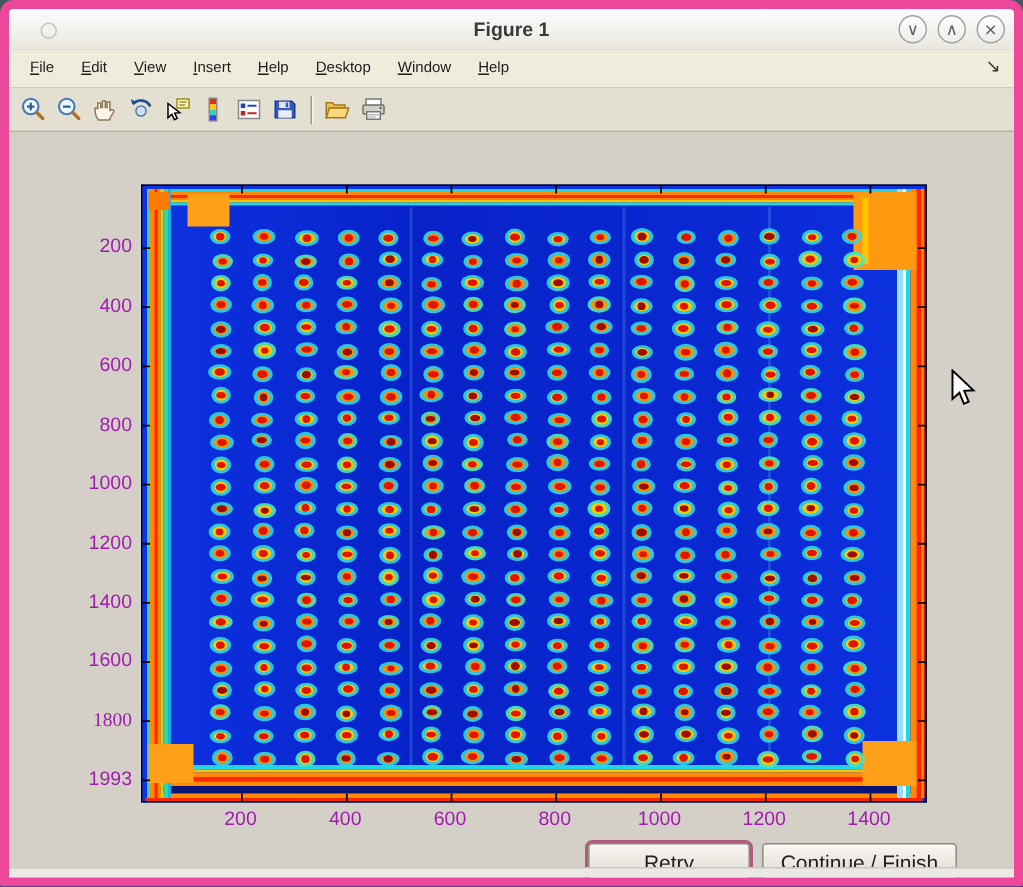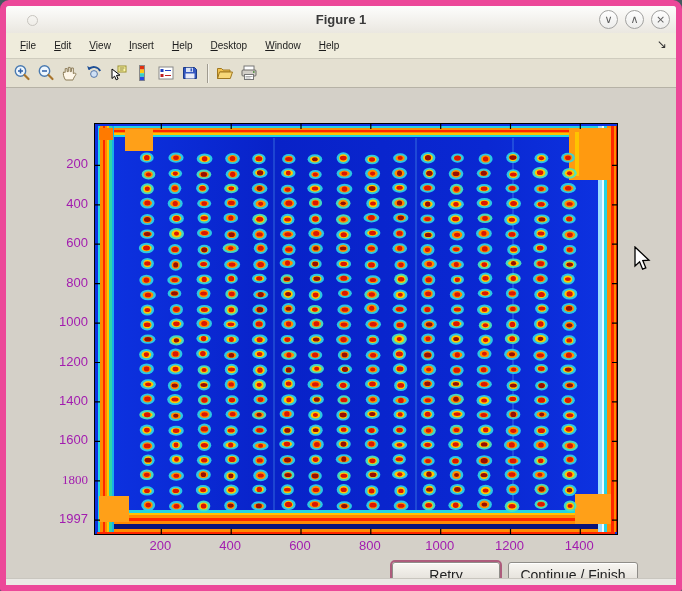--- a/index.html
+++ b/index.html
@@ -1417,21 +1417,21 @@
     </svg>
   <div class="tick-label ytl" style="left: 38px; top: 68.3942px;">200</div>
       <div class="tick-label ytl" style="left: 38px; top: 107.817px;">400</div>
       <div class="tick-label ytl" style="left: 38px; top: 147.24px;">600</div>
       <div class="tick-label ytl" style="left: 38px; top: 186.663px;">800</div>
       <div class="tick-label ytl" style="left: 38px; top: 226.087px;">1000</div>
       <div class="tick-label ytl" style="left: 38px; top: 265.51px;">1200</div>
       <div class="tick-label ytl" style="left: 38px; top: 304.933px;">1400</div>
       <div class="tick-label ytl" style="left: 38px; top: 344.356px;">1600</div>
       <div class="tick-label ytl" style="left: 38px; top: 383.779px; font-family: Liberation Serif, serif;">1800</div>
-      <div class="tick-label ytl" style="left: 38px; top: 423.202px;">1997</div>
+      <div class="tick-label ytl" style="left: 38px; top: 423.202px;">1993</div>
       <div class="tick-label xtl" style="left: 126.341px; top: 450px;">200</div>
       <div class="tick-label xtl" style="left: 196.174px; top: 450px;">400</div>
       <div class="tick-label xtl" style="left: 266.007px; top: 450px;">600</div>
       <div class="tick-label xtl" style="left: 335.839px; top: 450px;">800</div>
       <div class="tick-label xtl" style="left: 405.672px; top: 450px;">1000</div>
       <div class="tick-label xtl" style="left: 475.505px; top: 450px;">1200</div>
       <div class="tick-label xtl" style="left: 545.338px; top: 450px;">1400</div>
     </div>
 
   <div class="bottom-strip"></div>

